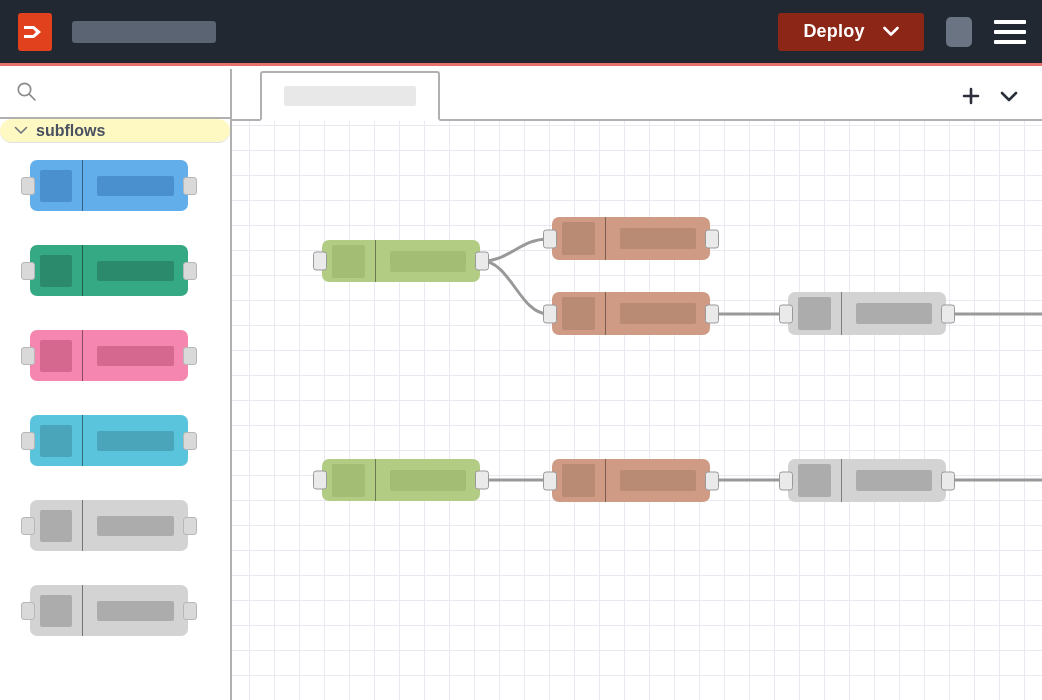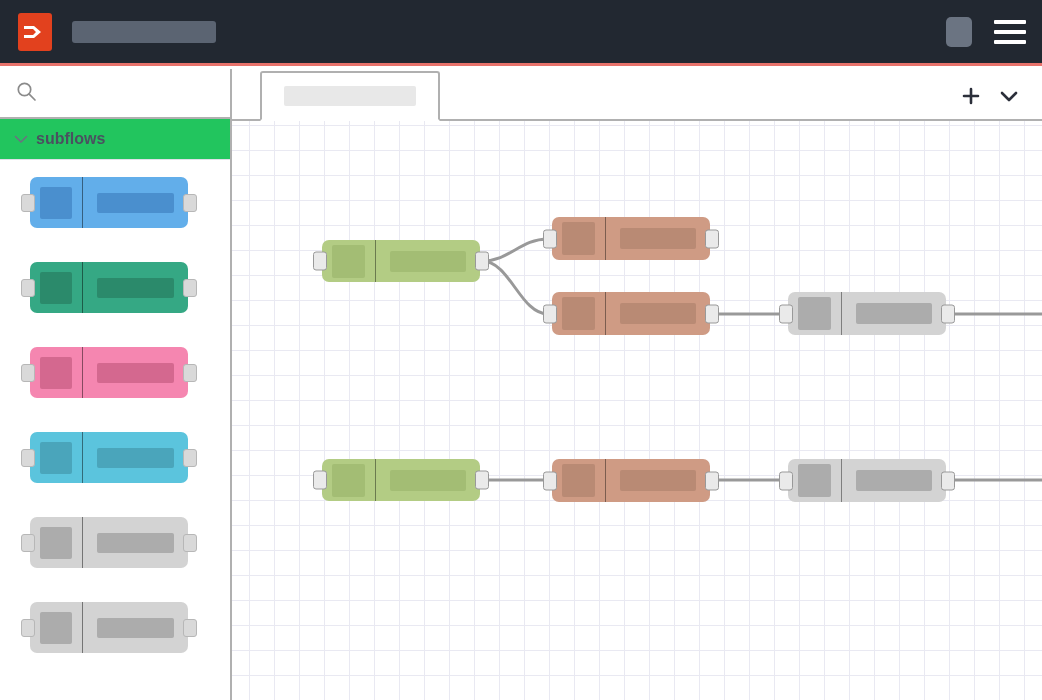--- a/index.html
+++ b/index.html
@@ -54,23 +54,23 @@
     background: #ffffff;
     border-right: 2px solid #b0b0b0;
     overflow: hidden;
   }
   #palette-search {
     height: 50px; display: flex; align-items: center;
     padding-left: 16px; border-bottom: 2px solid #b0b0b0;
     background: #ffffff; cursor: text;
   }
   #palette-category {
-    height: 41px; background: #22c55e;
+    height: 24px; background: #fef9c3;
     display: flex; align-items: center; padding-left: 12px;
-    border-bottom: 1px solid #e0e0e8; cursor: pointer;
+    border-bottom: 1px solid #e0e0e8; cursor: pointer; border-radius: 16px;
   }
   #category-caret { width: 18px; display:flex; align-items:center; justify-content:center; }
   #category-label { margin-left: 6px; font-size: 16px; font-weight: bold; color: #4a5160; }
 
   .palette-node-row { height: 85px; display: flex; align-items: center; padding-left: 30px; }
   .pnode {
     position: relative; width: 158px; height: 51px;
     border-radius: 7px; cursor: pointer;
     display: flex; align-items: center;
   }
@@ -145,20 +145,28 @@
     <div id="logo-wrap">
       <div id="logo">
         <svg width="26" height="26" viewBox="0 0 26 26" aria-hidden="true">
           <path d="M2 7 L12 7 L19 13 L12 19 L2 19 L2 16 L11 16 L14 13 L11 10 L2 10 Z" fill="#ffffff"></path>
         </svg>
       </div>
     </div>
     <div id="title-placeholder"></div>
 
     <div id="header-right">
+      <div id="deploy-button">
+        <span id="deploy-label">Deploy</span>
+        <span id="deploy-caret">
+          <svg width="16" height="11" viewBox="0 0 16 11" aria-hidden="true">
+            <path d="M1.5 2 L8 8.5 L14.5 2" fill="none" stroke="#ffffff" stroke-width="2.6" stroke-linecap="round" stroke-linejoin="round"></path>
+          </svg>
+        </span>
+      </div>
       <div id="user-button"></div>
       <div id="menu-button">
         <span></span>
         <span></span>
         <span></span>
       </div>
     </div>
   </div>
 
   <div id="palette">

